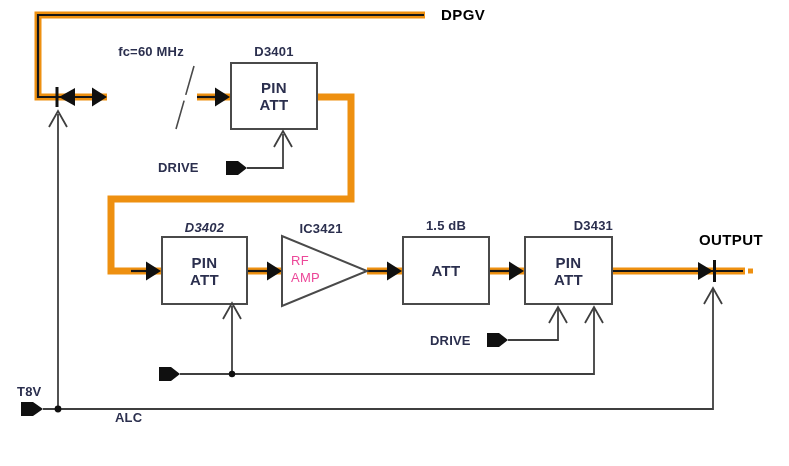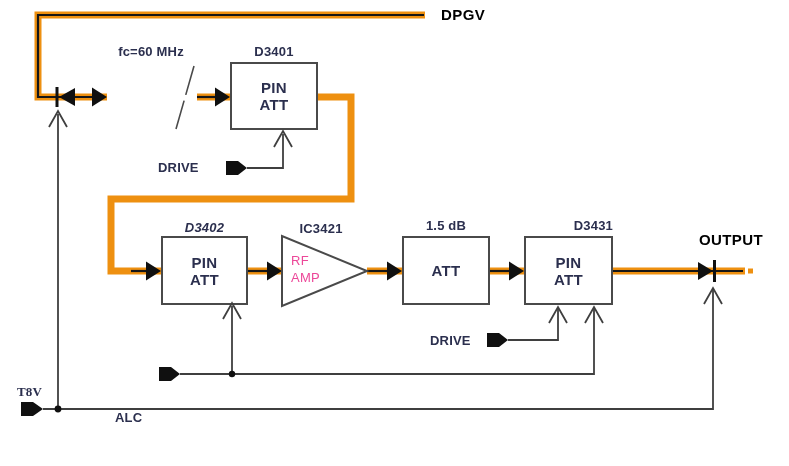--- a/index.html
+++ b/index.html
@@ -141,15 +141,15 @@
     <div>RF</div>
     <div>AMP</div>
   </div>
 
   <div class="io" style="left:441px; top:6px;">DPGV</div>
   <div class="io" style="left:699px; top:231px;">OUTPUT</div>
 
   <div class="lbl right" style="left:158px; top:160px; width:64px;">DRIVE</div>
   <div class="lbl right" style="left:430px; top:333px; width:53px;">DRIVE</div>
   <div class="lbl right" style="left:115px; top:367px; width:40px;margin-top:43px;">ALC</div>
-  <div class="lbl" style="left:17px; top:384px;font-family:Liberation Serif, serif;">T8V</div>
+  <div class="lbl" style="left:17px; top:384px;">T8V</div>
 
 </div>
 
 </body></html>

